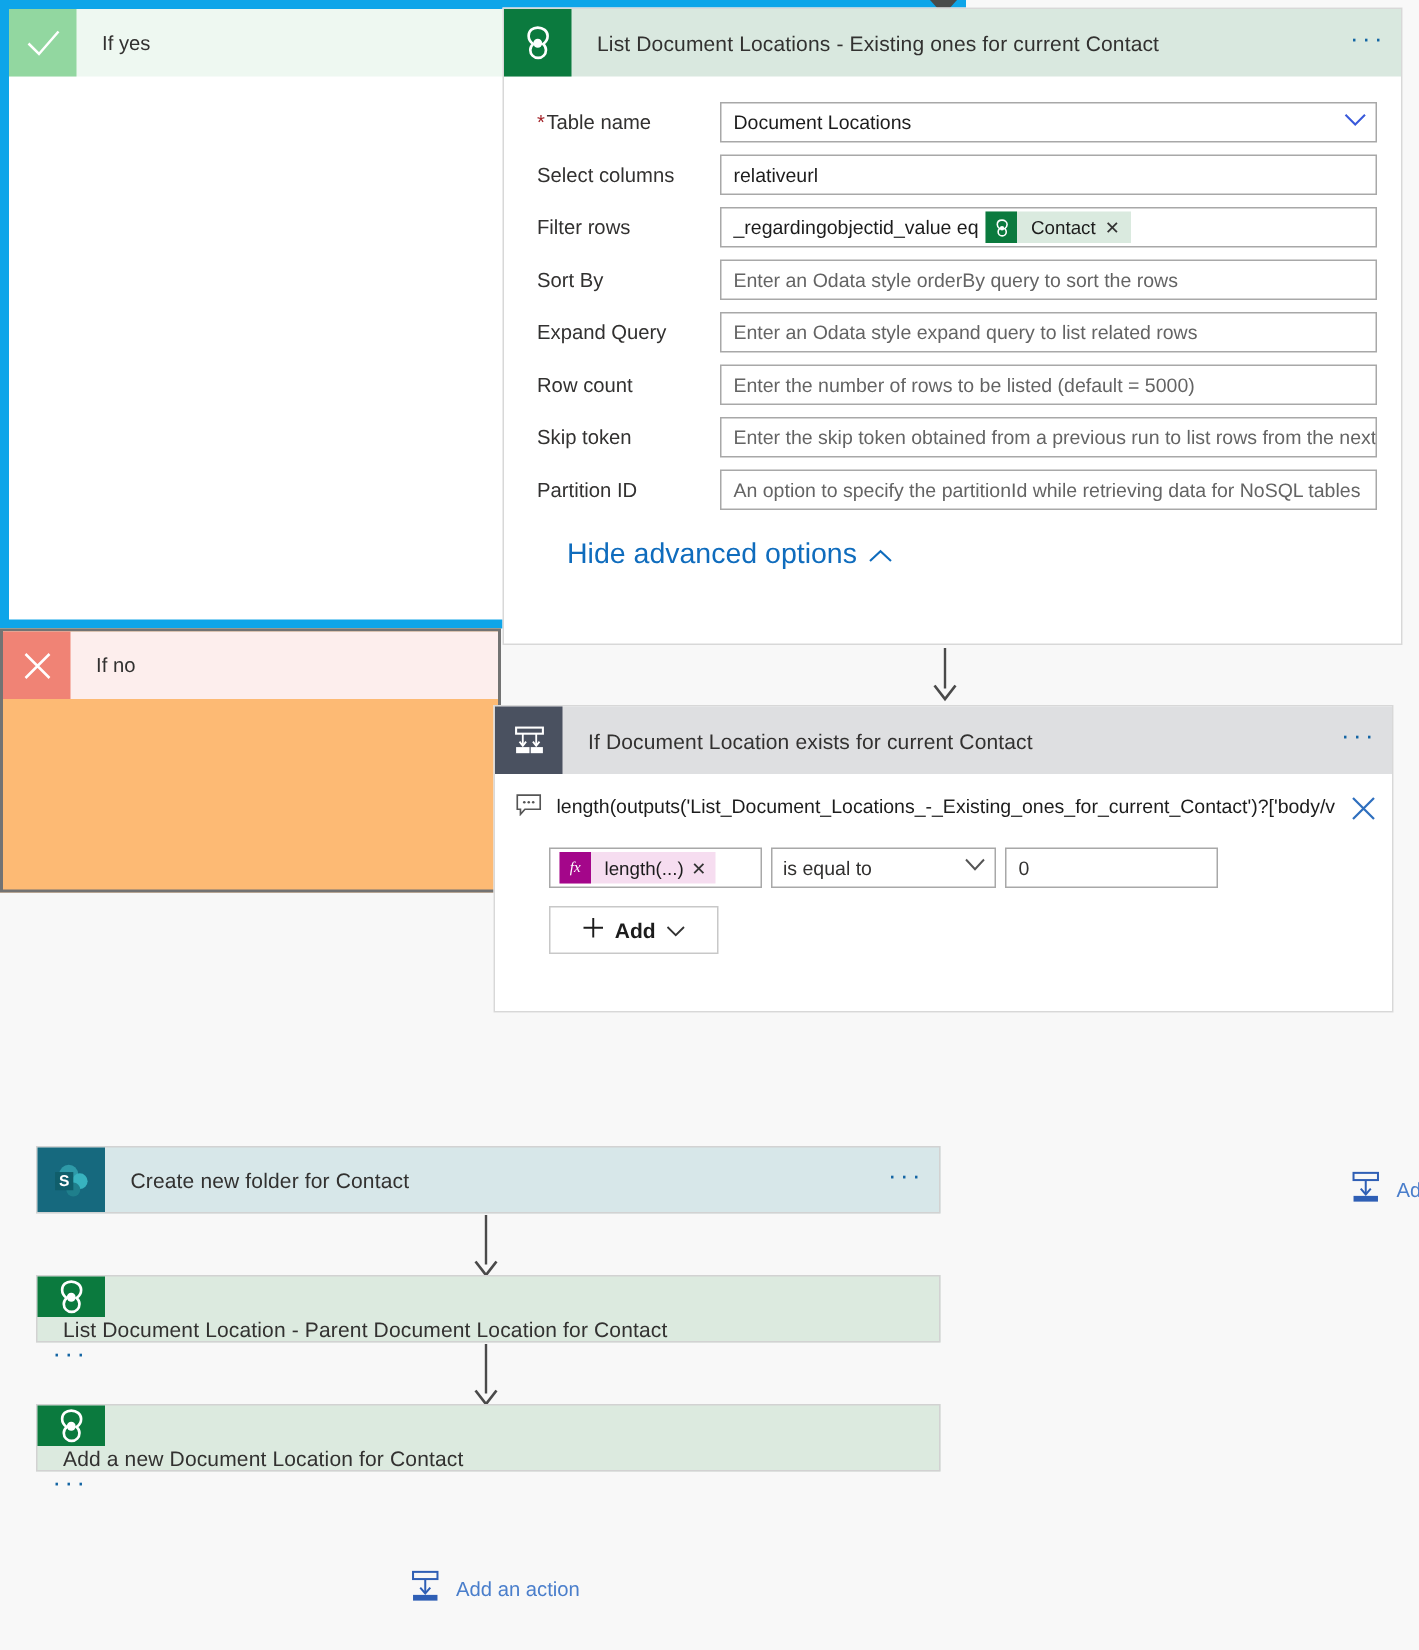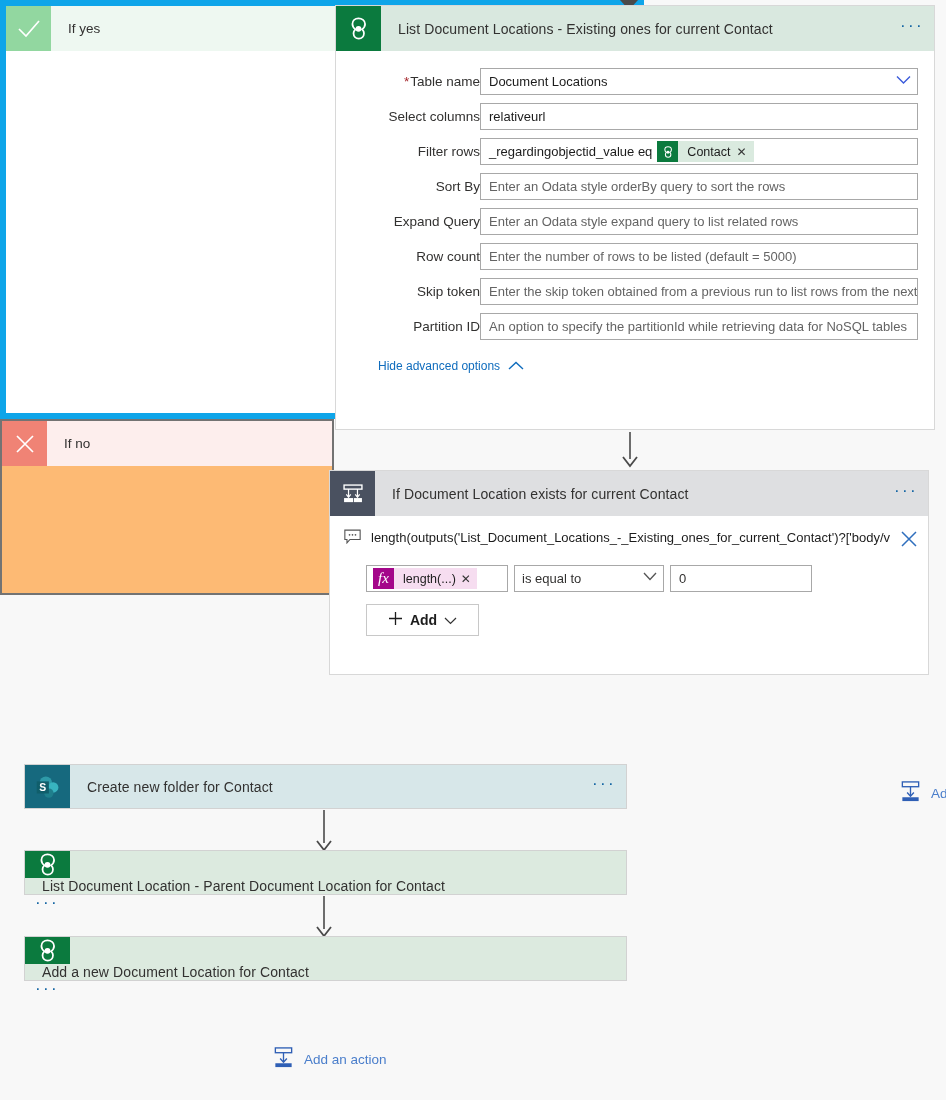--- a/index.html
+++ b/index.html
@@ -73,21 +73,20 @@
   
   #topCard { left: 335px; top: 5px; width: 600px; height: 425px; }
 
   .form {
     padding: 13px 16px 0 22px;
   }
   .frow {
     display: flex;
     align-items: center;
     height: 35px;
-    text-align: right;
   }
   .flabel {
     width: 122px;
     min-width: 122px;
     font-size: 13.5px;
     color: #323130;
     white-space: nowrap;
   }
   .flabel .req { color: #a4262c; margin-right: 1px; }
   .fctl {
@@ -132,21 +131,21 @@
     color: #1c1c1c;
   }
   .token .tok-x { padding-right: 7px; color: #333; font-size: 12px; }
 
   .advlink {
     display: flex;
     align-items: center;
     gap: 8px;
     margin: 15px 0 0 20px;
     color: #0f6cbd;
-    font-size: 12px;
+    font-size: 19px;
     width: fit-content;
   }
 
   
   #condCard { left: 329px; top: 470px; width: 600px; height: 205px; }
 
   .cond-expr {
     display: flex;
     align-items: center;
     height: 43px;
@@ -180,21 +179,21 @@
     align-items: center;
     height: 21px;
     background: #f6ddf0;
   }
   .fxpill .fx-ic {
     width: 21px; height: 21px;
     background: #a4068a;
     color: #fff;
     font-family: "Liberation Serif", serif;
     font-style: italic;
-    font-size: 15px;
+    font-size: 10px;
     display: flex; align-items: center; justify-content: center;
   }
   .fxpill .fx-lb { padding: 0 5px 0 9px; font-size: 12.5px; color: #1c1c1c; }
   .fxpill .fx-x  { padding-right: 6px; font-size: 12px; color: #333; }
 
   .selbox {
     width: 150px; height: 27px;
     border: 1px solid #a8a8a8;
     background: #fff;
     box-sizing: border-box;

